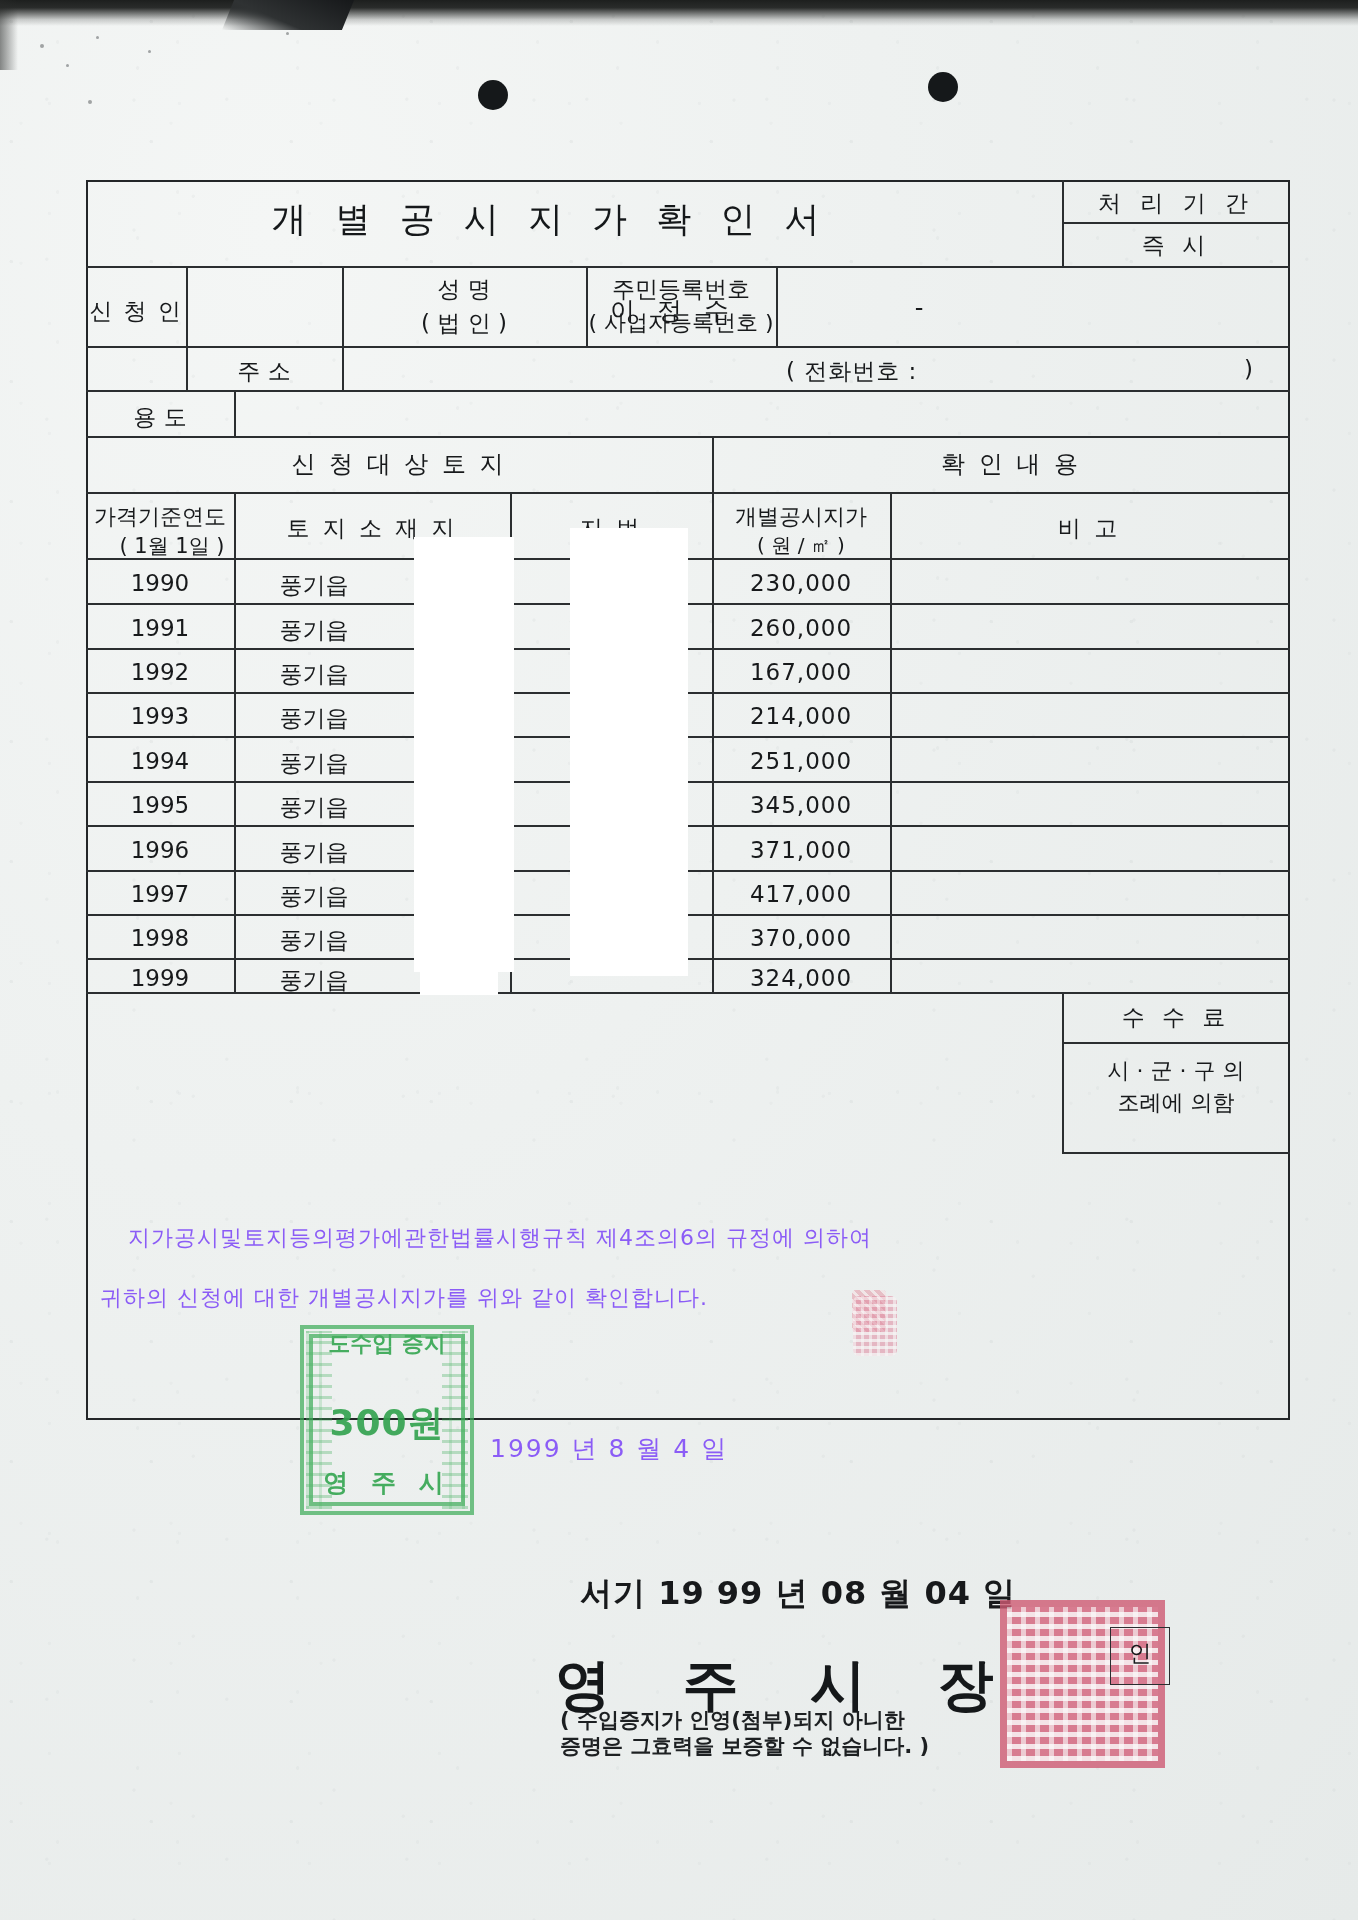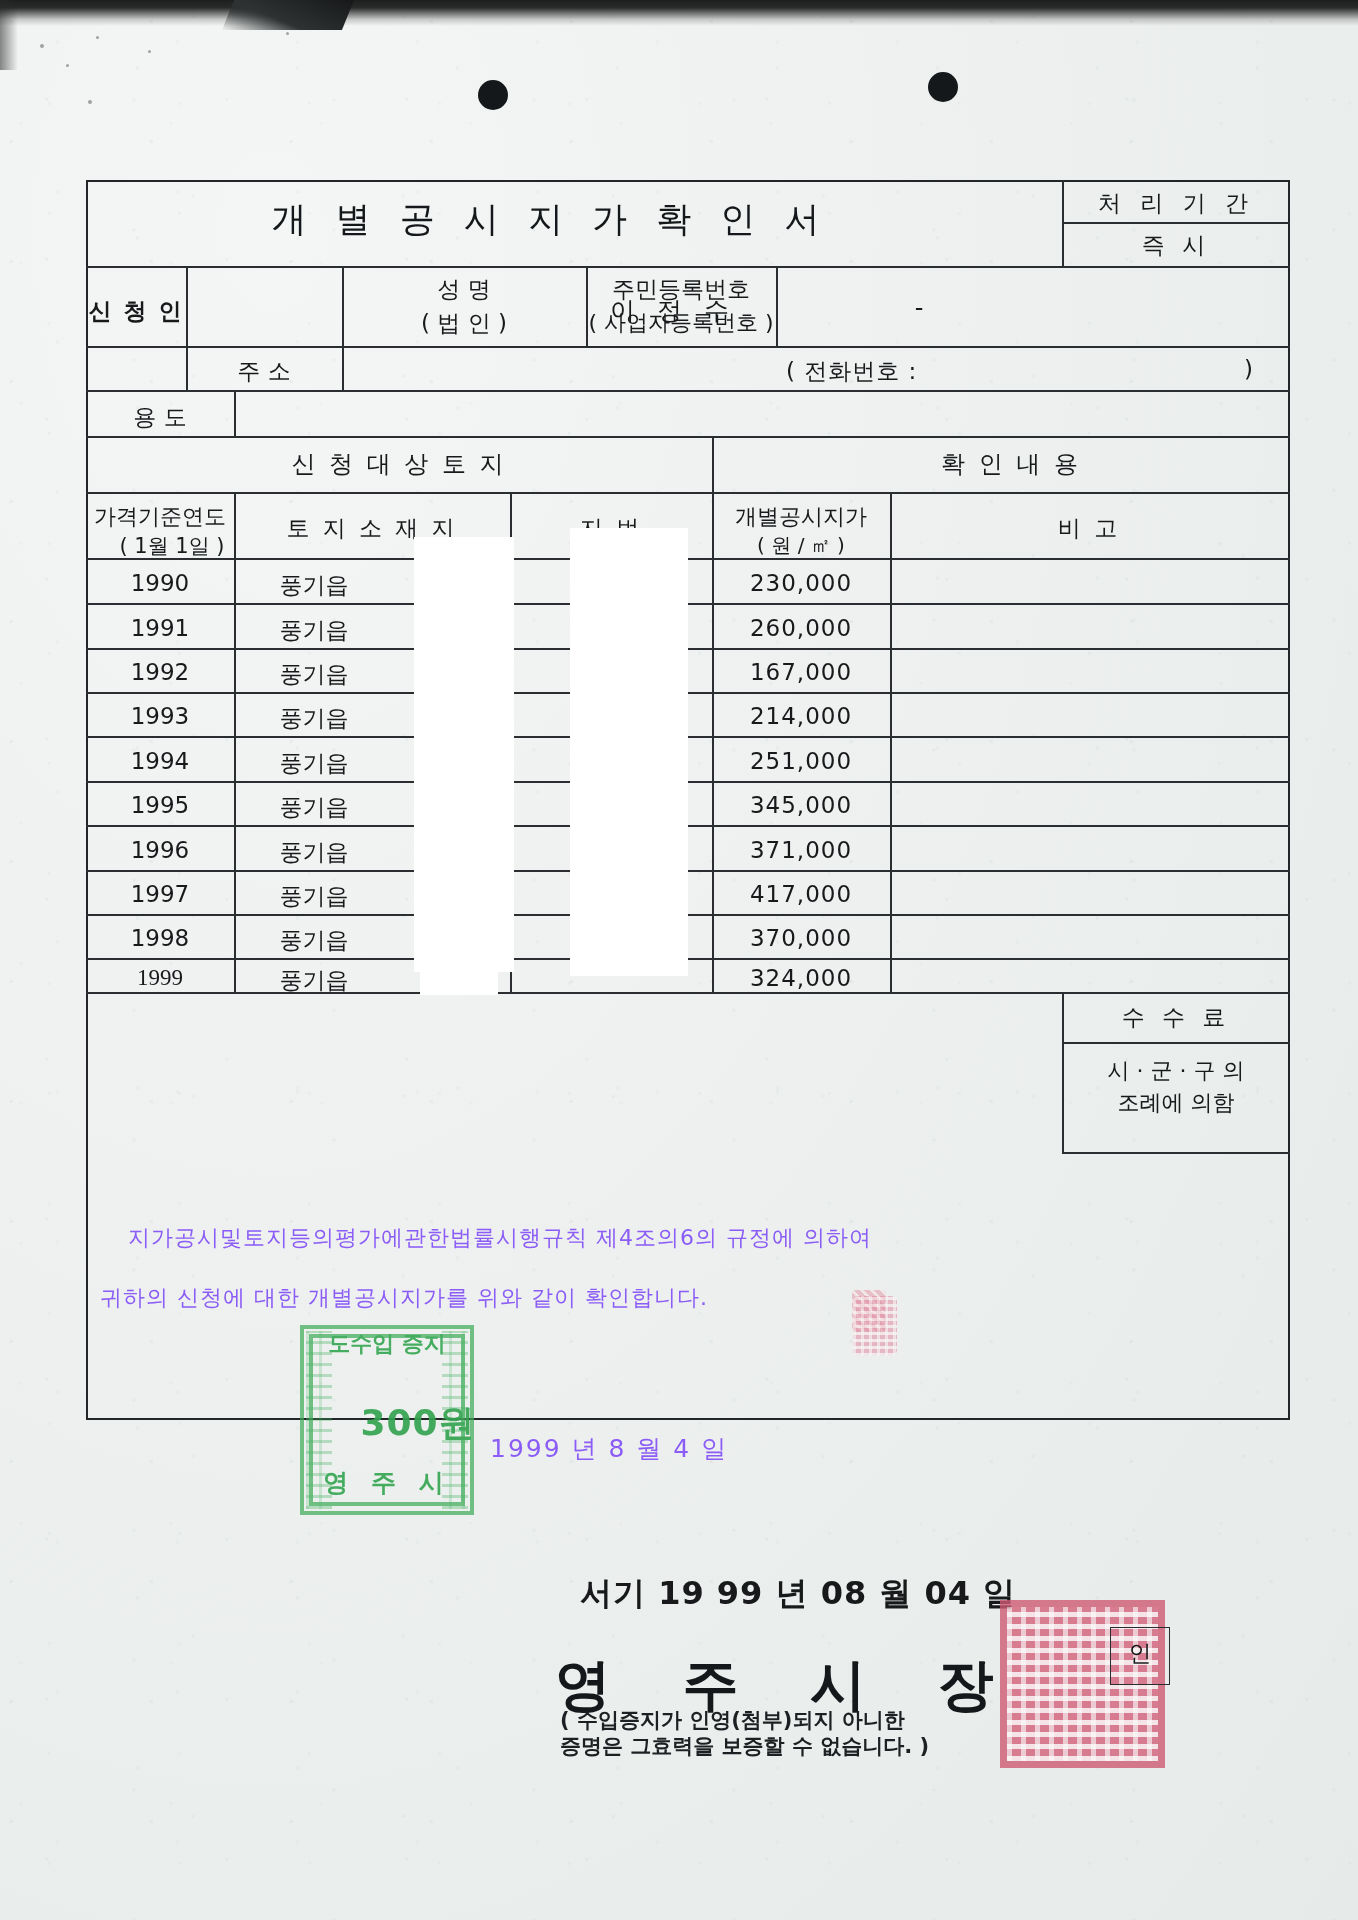--- a/index.html
+++ b/index.html
@@ -148,21 +148,20 @@
     font-size: 22px; font-weight: bold;
     color: #38a854;
     letter-spacing: 0px;
   }
   .gs-amount {
     position: absolute; left: 0; top: 74px; width: 100%;
     text-align: center;
     font-size: 36px; font-weight: bold;
     color: #35a451;
     letter-spacing: 1px;
-    margin-left: 31px;
   }
   .gs-city {
     position: absolute; left: 0; bottom: 16px; width: 100%;
     text-align: center;
     font-size: 25px; font-weight: bold;
     color: #37a753;
     letter-spacing: 7px;
   }
 
   
@@ -318,21 +317,21 @@
     <div class="ln h" style="left:0; top:778px;  width:1204px;"></div>
     <div class="ln h" style="left:0; top:812px;  width:1204px;"></div>
 
     <div class="ln v" style="left:976px; top:812px;  height:160px;"></div>
     <div class="ln h" style="left:976px; top:862px;  width:228px;"></div>
     <div class="ln h" style="left:976px; top:972px;  width:228px;"></div>
 
     <div class="cell-txt sp1" style="left:976px; top:8px; width:228px; text-align:center; font-size:23px; letter-spacing:6px;">처 리 기 간</div>
     <div class="cell-txt" style="left:976px; top:50px; width:228px; text-align:center; font-size:23px; letter-spacing:5px;">즉    시</div>
 
-    <div class="cell-txt" style="left:0; top:116px; width:100px; text-align:center; font-size:23px; letter-spacing:2px;font-weight:bold;">신 청 인</div>
+    <div class="cell-txt" style="left:0; top:116px; width:100px; text-align:center; font-size:23px; letter-spacing:2px;">신 청 인</div>
 
     <div class="cell-txt" style="left:256px; top:94px; width:244px; text-align:center; font-size:23px;">성        명</div>
     <div class="cell-txt" style="left:256px; top:128px; width:244px; text-align:center; font-size:23px;">( 법        인 )</div>
 
     <div class="cell-txt" style="left:524px; top:114px; font-size:25px; letter-spacing:7px;">이 정 수</div>
 
     <div class="cell-txt" style="left:500px; top:94px; width:190px; text-align:center; font-size:23px;">주민등록번호</div>
     <div class="cell-txt" style="left:498px; top:128px; width:194px; text-align:center; font-size:22px;">( 사업자등록번호 )</div>
     <div class="cell-txt" style="left:690px; top:114px; width:286px; text-align:center; font-size:24px;">-</div>
 
@@ -402,21 +401,21 @@
     <div class="cell-txt" style="left:424px;top:701px; width:202px; text-align:center; font-size:23px;"></div>
     <div class="cell-txt" style="left:626px;top:701px; width:178px; text-align:center; font-size:23px; letter-spacing:1px;">417,000</div>
     <div class="cell-txt" style="left:804px;top:701px; width:398px; text-align:center; font-size:23px;"></div>
 
     <div class="cell-txt" style="left:0;   top:745px; width:148px; text-align:center; font-size:23px;">1998</div>
     <div class="cell-txt" style="left:148px;top:745px; width:160px; text-align:center; font-size:23px;">풍기읍</div>
     <div class="cell-txt" style="left:424px;top:745px; width:202px; text-align:center; font-size:23px;"></div>
     <div class="cell-txt" style="left:626px;top:745px; width:178px; text-align:center; font-size:23px; letter-spacing:1px;">370,000</div>
     <div class="cell-txt" style="left:804px;top:745px; width:398px; text-align:center; font-size:23px;"></div>
 
-    <div class="cell-txt" style="left:0;   top:785px; width:148px; text-align:center; font-size:23px;font-family:Liberation Serif, serif;">1999</div>
+    <div class="cell-txt" style="left:0;   top:785px; width:148px; text-align:center; font-size:23px;">1999</div>
     <div class="cell-txt" style="left:148px;top:785px; width:160px; text-align:center; font-size:23px;">풍기읍</div>
     <div class="cell-txt" style="left:424px;top:785px; width:202px; text-align:center; font-size:23px;"></div>
     <div class="cell-txt" style="left:626px;top:785px; width:178px; text-align:center; font-size:23px; letter-spacing:1px;">324,000</div>
     <div class="cell-txt" style="left:804px;top:785px; width:398px; text-align:center; font-size:23px;"></div>
 
     <div class="cell-txt" style="left:976px; top:822px; width:228px; text-align:center; font-size:23px; letter-spacing:5px;">수  수  료</div>
     <div class="cell-txt" style="left:976px; top:876px; width:228px; text-align:center; font-size:22px;">시 · 군 · 구 의</div>
     <div class="cell-txt" style="left:976px; top:908px; width:228px; text-align:center; font-size:22px;">조례에     의함</div>
   </div>
 

